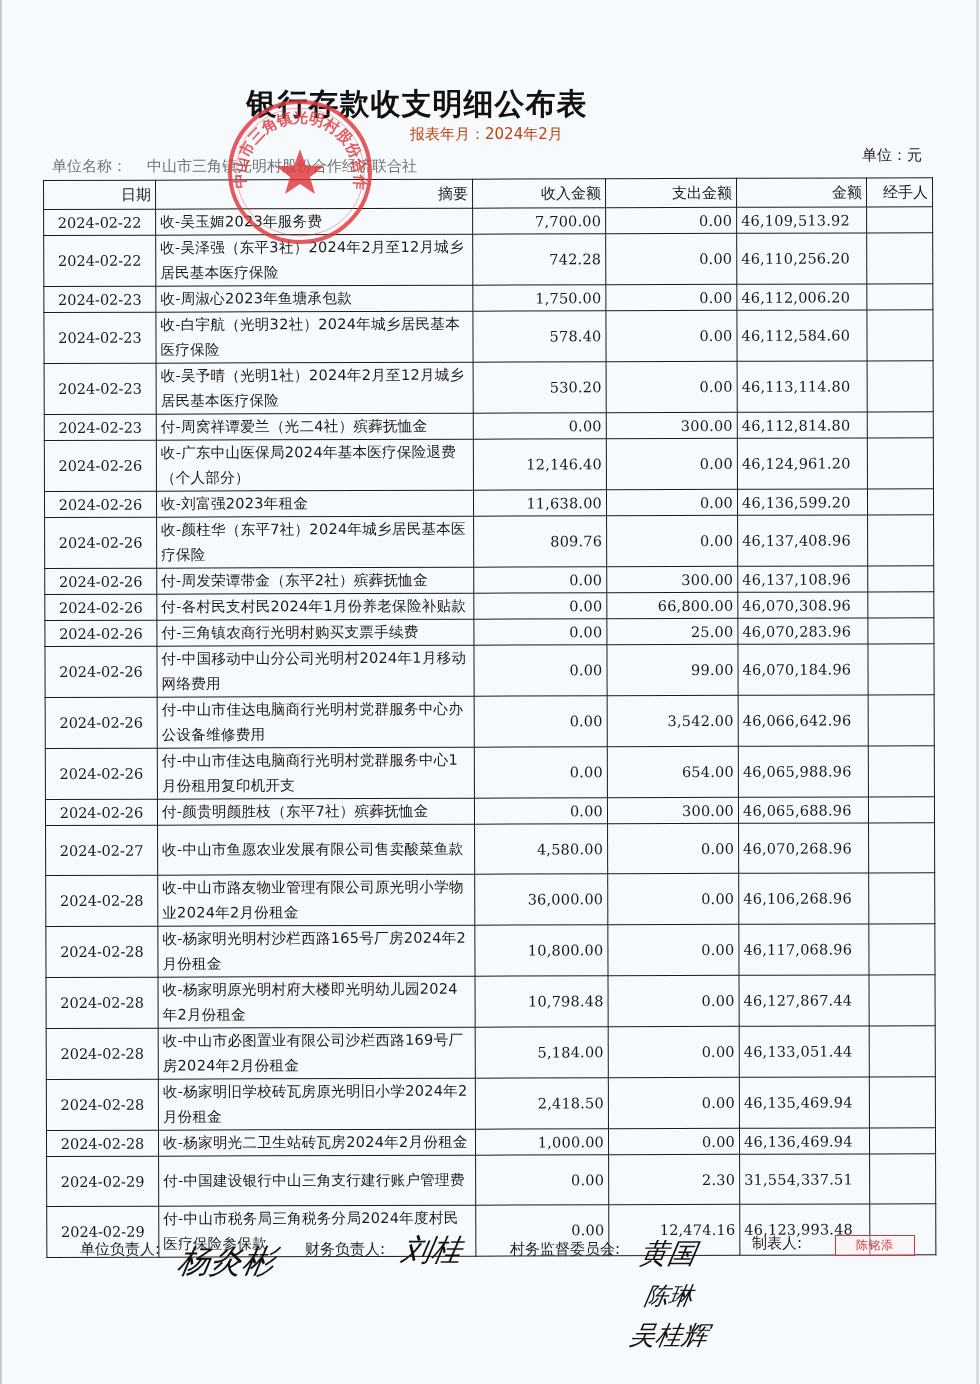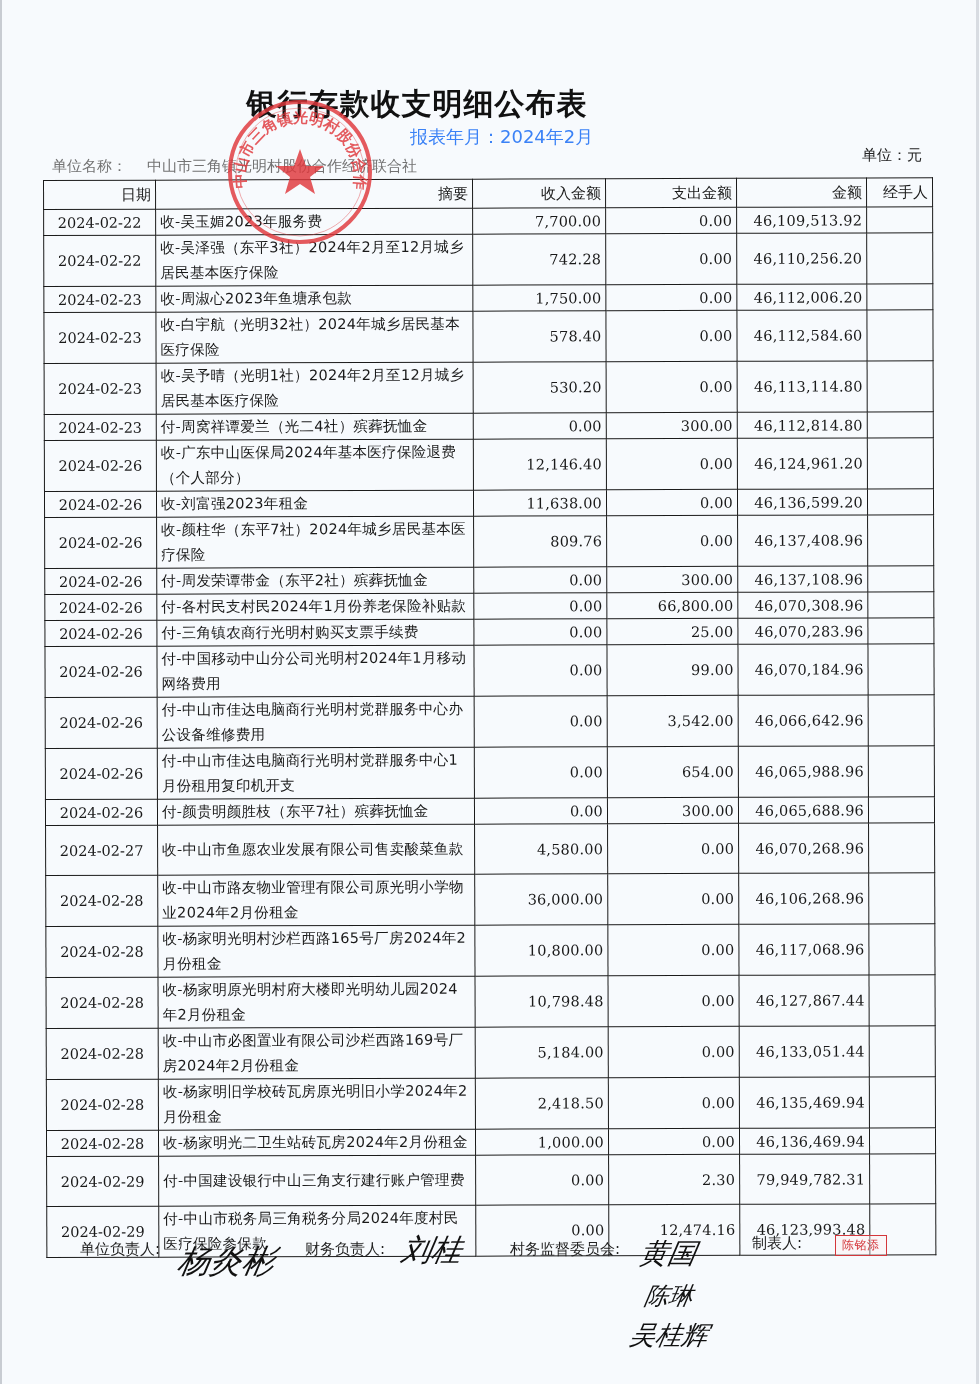--- a/index.html
+++ b/index.html
@@ -8,22 +8,22 @@
     font-family:"DejaVu Serif","Liberation Serif",serif; color:#1a1a1a;
   }
   .page-edge { position:absolute; left:0; top:0; width:2px; height:1384px; background:#c8ccd2; }
   .page-edge.right { left:976px; width:3px; background:#d8dce2; }
   .title {
     position:absolute; left:0; width:834px; top:84px; text-align:center;
     font-family:"DejaVu Sans","Liberation Sans",sans-serif; font-weight:bold;
     font-size:30px; letter-spacing:1px; color:#111;
   }
   .subtitle {
-    position:absolute; left:410px; top:125px; font-size:18px;
-    font-family:"DejaVu Sans","Liberation Sans",sans-serif; color:#3b82f6;
+    position:absolute; left:410px; top:125px; font-size:15px;
+    font-family:"DejaVu Sans","Liberation Sans",sans-serif; color:#c2410c;
   }
   .unit-label {
     position:absolute; left:862px; top:146px; font-size:15px;
     font-family:"DejaVu Sans","Liberation Sans",sans-serif; color:#222;
   }
   .org-row {
     position:absolute; left:52px; top:157px; font-size:15px;
     font-family:Liberation Mono, monospace; color:#737373;
   }
   .org-row .org-name { margin-left:20px; }
@@ -36,37 +36,37 @@
     border:1.6px solid #1b1b1b; padding:0 4px; font-weight:normal; font-size:14.5px;
     vertical-align:middle; overflow:hidden;
   }
   table.ledger th {
     font-family:"DejaVu Sans","Liberation Sans",sans-serif; font-size:15px; height:28px;
     text-align:right;
   }
   td.c-date { text-align:center; font-family:"DejaVu Serif","Liberation Serif",serif; }
   td.c-sum { text-align:left; line-height:25px; font-family:"DejaVu Sans","Liberation Sans",sans-serif; font-size:14.5px; padding-left:6px; letter-spacing:0.3px; }
   td.c-num { text-align:right; vertical-align:bottom; padding-bottom:3px; padding-right:4px; font-family:"DejaVu Serif","Liberation Serif",serif; letter-spacing:0.2px; }
-  td.c-bal { text-align:right; vertical-align:bottom; padding-bottom:3px; padding-right:4px; font-family:"DejaVu Serif","Liberation Serif",serif; letter-spacing:0.2px; }
+  td.c-bal { text-align:left; vertical-align:bottom; padding-bottom:3px; padding-right:4px; font-family:"DejaVu Serif","Liberation Serif",serif; letter-spacing:0.2px; }
   tr.single td.c-num, tr.single td.c-bal { vertical-align:middle; padding-bottom:0; }
   tr.single td { height:23px; }
   tr.double td { height:49px; }
 
   .sig-row {
     position:absolute; top:1240px; left:0; width:976px; height:30px;
     font-family:"DejaVu Sans","Liberation Sans",sans-serif; font-size:15px; color:#222;
   }
   .sig-label { position:absolute; top:0; }
   .signature {
     position:absolute; font-family:"DejaVu Serif","Liberation Serif",serif; font-style:italic;
     color:#111; font-size:30px; transform:skewX(-10deg);
   }
   .seal-small {
     position:absolute; left:835px; top:1235px; border:1.5px solid #d4363b; color:#d4363b;
-    font-size:12px; padding:1px 6px; font-family:"DejaVu Sans","Liberation Sans",sans-serif;
+    font-size:12px; padding:1px 20px; font-family:"DejaVu Sans","Liberation Sans",sans-serif;
     letter-spacing:0.5px; background:rgba(255,240,240,0.4);
   }
   .stamp {
     position:absolute; left:225px; top:97px; width:150px; height:150px; pointer-events:none;
     opacity:0.82;
   }
 </style>
 </head>
 <body>
 
@@ -282,21 +282,21 @@
       <td class="c-num">1,000.00</td>
       <td class="c-num">0.00</td>
       <td class="c-bal">46,136,469.94</td>
       <td></td>
     </tr>
     <tr class="double">
       <td class="c-date">2024-02-29</td>
       <td class="c-sum">付-中国建设银行中山三角支行建行账户管理费</td>
       <td class="c-num">0.00</td>
       <td class="c-num">2.30</td>
-      <td class="c-bal">79,949,782.31</td>
+      <td class="c-bal">31,554,337.51</td>
       <td></td>
     </tr>
     <tr class="double">
       <td class="c-date">2024-02-29</td>
       <td class="c-sum">付-中山市税务局三角税务分局2024年度村民医疗保险参保款</td>
       <td class="c-num">0.00</td>
       <td class="c-num">12,474.16</td>
       <td class="c-bal">46,123,993.48</td>
       <td></td>
     </tr>

